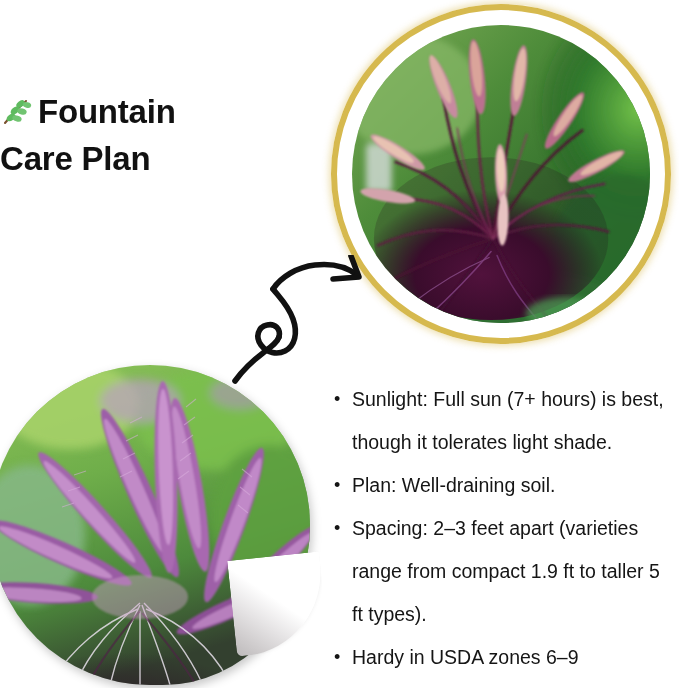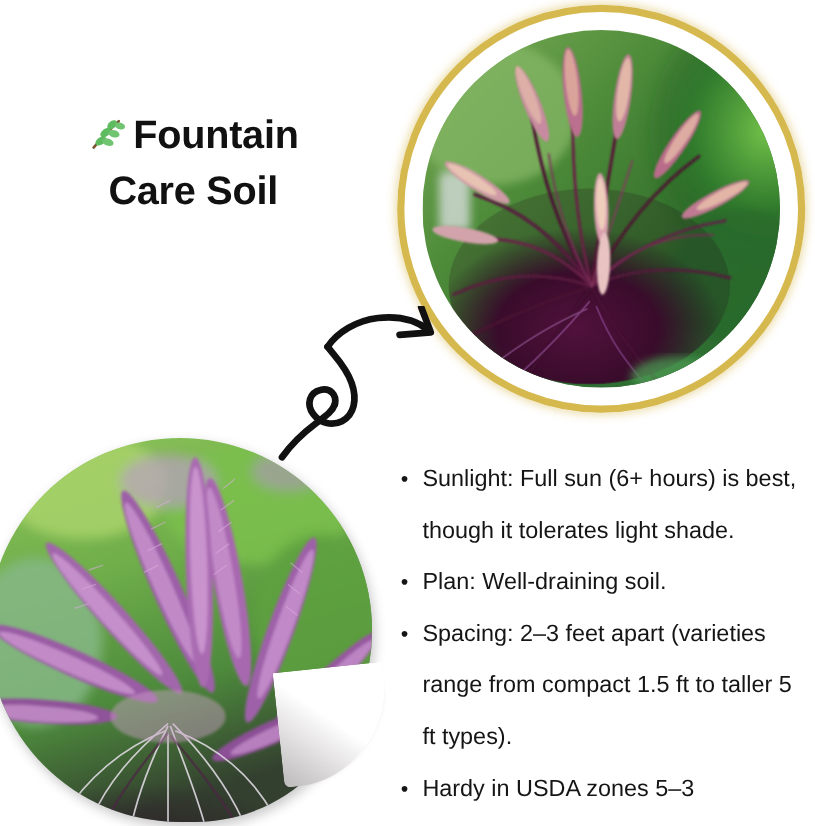--- a/index.html
+++ b/index.html
@@ -7,21 +7,21 @@
     width:679px;height:688px;
     background:#ffffff;
     font-family:"Liberation Sans","DejaVu Sans",sans-serif;
     overflow:hidden;position:relative;
   }
   #canvas{position:relative;width:679px;height:688px;background:#fff;}
 
   
   .title-block{
     position:absolute;left:0px;top:88px;width:322px;
-    text-align:center;
+    text-align:left;
     color:#111111;
     font-weight:700;
     font-size:33px;
     line-height:47px;
     letter-spacing:-0.2px;
   }
   .title-line{display:block;white-space:nowrap;}
   .leaf-emoji{
     display:inline-block;vertical-align:-4px;
     width:32px;height:32px;margin-right:6px;
@@ -98,21 +98,21 @@
       <svg class="leaf-emoji" viewBox="0 0 64 64">
         <path d="M10 56 C20 44 34 28 52 12" stroke="#7a5230" stroke-width="4.2" fill="none" stroke-linecap="round"></path>
         <ellipse cx="22" cy="45" rx="10" ry="6.2" fill="#5fbb5f" transform="rotate(-35 22 45)"></ellipse>
         <ellipse cx="34" cy="47" rx="9.5" ry="6" fill="#71c471" transform="rotate(18 34 47)"></ellipse>
         <ellipse cx="30" cy="31" rx="10" ry="6.2" fill="#5fbb5f" transform="rotate(-38 30 31)"></ellipse>
         <ellipse cx="44" cy="33" rx="9.5" ry="6" fill="#71c471" transform="rotate(16 44 33)"></ellipse>
         <ellipse cx="41" cy="18" rx="9.5" ry="6" fill="#5fbb5f" transform="rotate(-40 41 18)"></ellipse>
         <ellipse cx="54" cy="20" rx="8.5" ry="5.5" fill="#71c471" transform="rotate(14 54 20)"></ellipse>
       </svg><span>Fountain</span>
     </span>
-    <span class="title-line">Care Soil</span>
+    <span class="title-line">Care Plan</span>
   </div>
 
   <div class="gold-frame"></div>
 
   <div class="photo-top">
     <svg class="ph" viewBox="0 0 300 300" preserveAspectRatio="xMidYMid slice">
       <defs>
         <linearGradient id="bgTop" x1="0" y1="0" x2="1" y2="1">
           <stop offset="0%" stop-color="#7fae58"></stop>
           <stop offset="35%" stop-color="#4e8c3a"></stop>
@@ -316,20 +316,20 @@
         <path d="M150 246 C126 274 108 300 98 320"></path>
         <path d="M152 248 C176 276 194 300 206 320"></path>
       </g>
       <ellipse cx="150" cy="232" rx="48" ry="22" fill="#cfa2c9" opacity=".45" filter="url(#softBot)"></ellipse>
     </svg>
   </div>
   <div class="peel"></div>
 
   <div class="bullets">
     <ul>
-      <li>Sunlight: Full sun (6+ hours) is best, though it tolerates light shade.</li>
+      <li>Sunlight: Full sun (7+ hours) is best, though it tolerates light shade.</li>
       <li>Plan: Well-draining soil.</li>
-      <li>Spacing: 2–3 feet apart (varieties range from compact 1.5 ft to taller 5 ft types).</li>
-      <li>Hardy in USDA zones 5–3</li>
+      <li>Spacing: 2–3 feet apart (varieties range from compact 1.9 ft to taller 5 ft types).</li>
+      <li>Hardy in USDA zones 6–9</li>
     </ul>
   </div>
 
 </div>
 
 </body></html>

